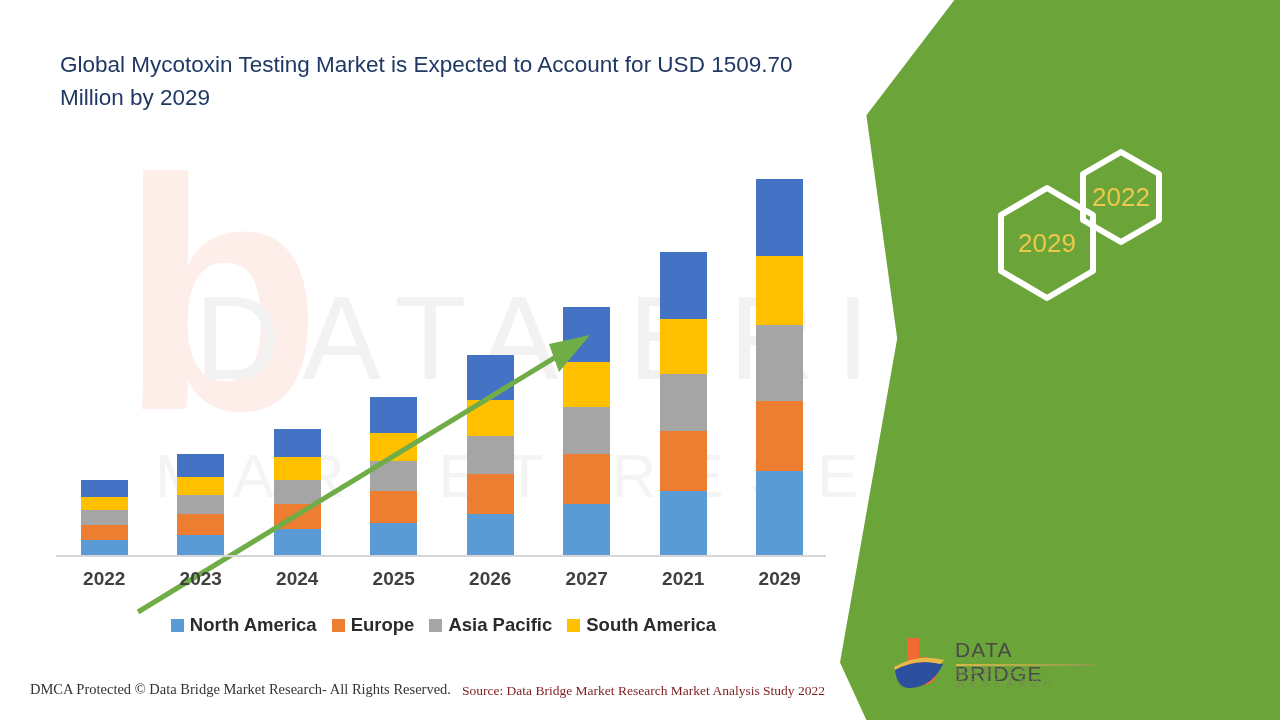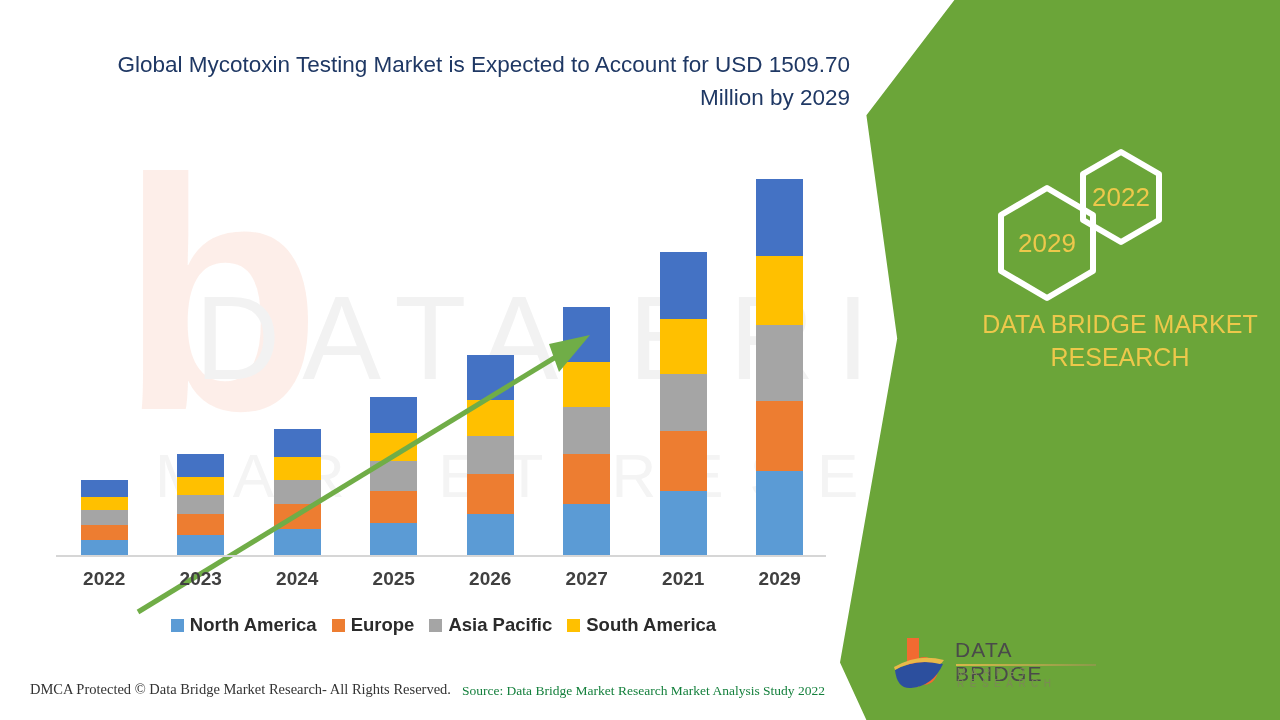--- a/index.html
+++ b/index.html
@@ -64,21 +64,21 @@
   .logo-rule { position:absolute; left:63px; top:30px; width:140px; height:2px;
                background:linear-gradient(90deg,#d9b84a,#8a9a4a); }
   .logo-sub {
     position:absolute; left:64px; top:33px;
     font-size:10px; letter-spacing:5.5px; color:#7b8a55; font-weight:400;
   }
 
   
   .chart-title {
     position:absolute; left:60px; top:48px; width:790px;
-    text-align:right; color:#1f3864;
+    text-align:left; color:#1f3864;
     font-size:22.5px; line-height:33px; font-weight:400;
   }
   .plot { position:absolute; left:56px; top:150px; width:772px; height:406px; }
   .axis-line { position:absolute; left:56px; top:555px; width:770px; height:1.5px; background:#d6d6d6; }
 
   .bars { position:absolute; left:0; bottom:0; width:772px; height:380px;
           display:flex; align-items:flex-end; justify-content:space-around; }
   .bar-col { width:96px; display:flex; flex-direction:column;
              justify-content:flex-end; align-items:center; height:100%; }
   .bar { width:47px; display:flex; flex-direction:column-reverse; }
@@ -100,21 +100,21 @@
 
   .arrow { position:absolute; left:56px; top:150px; width:790px; height:420px; pointer-events:none; }
 
   
   .footer-left {
     position:absolute; left:30px; top:681px;
     font-family:"Liberation Serif", serif; font-size:14.5px; color:#333;
   }
   .footer-right {
     position:absolute; left:462px; top:683px;
-    font-family:"Liberation Serif", serif; font-size:13.5px; color:#15803d;
+    font-family:"Liberation Serif", serif; font-size:13.5px; color:#7f1d1d;
   }
 </style>
 </head>
 <body>
 
 <div id="root">
 
   <div class="wm-b">b</div>
   <div class="wm-text">DATA BRIDGE</div>
   <div class="wm-text2">MARKET RESEARCH</div>
@@ -241,21 +241,20 @@
       <span>2022</span>
     </div>
     <div class="hex hex-2029">
       <svg width="108" height="120" viewBox="0 0 108 120">
         <polygon points="54,5 100,32 100,88 54,115 8,88 8,32" fill="none" stroke="#ffffff" stroke-width="6" stroke-linejoin="round"></polygon>
       </svg>
       <span>2029</span>
     </div>
   </div>
 
-  <div class="brand-text">DATA BRIDGE MARKET RESEARCH</div>
 
   <div class="logo">
     <svg width="58" height="58" viewBox="0 0 58 58">
       <path d="M14 4 h12 v20 q9,-3 15,4 q7,8 1,17 q-6,8 -16,5 v-10 q6,3 9,-2 q3,-5 -2,-8 q-4,-2 -7,1 v22 h-12 z" fill="#f26a31"></path>
       <path d="M2 36 q22,-12 48,-6 q-10,22 -32,24 q-14,1 -16,-18 z" fill="#2c4f9e"></path>
       <path d="M1 33 q24,-14 50,-7 q-2,3 -4,4 q-24,-6 -45,6 z" fill="#e8b94a"></path>
     </svg>
     <div class="logo-name">DATA BRIDGE</div>
     <div class="logo-rule"></div>
     <div class="logo-sub">MARKET RESEARCH</div>

